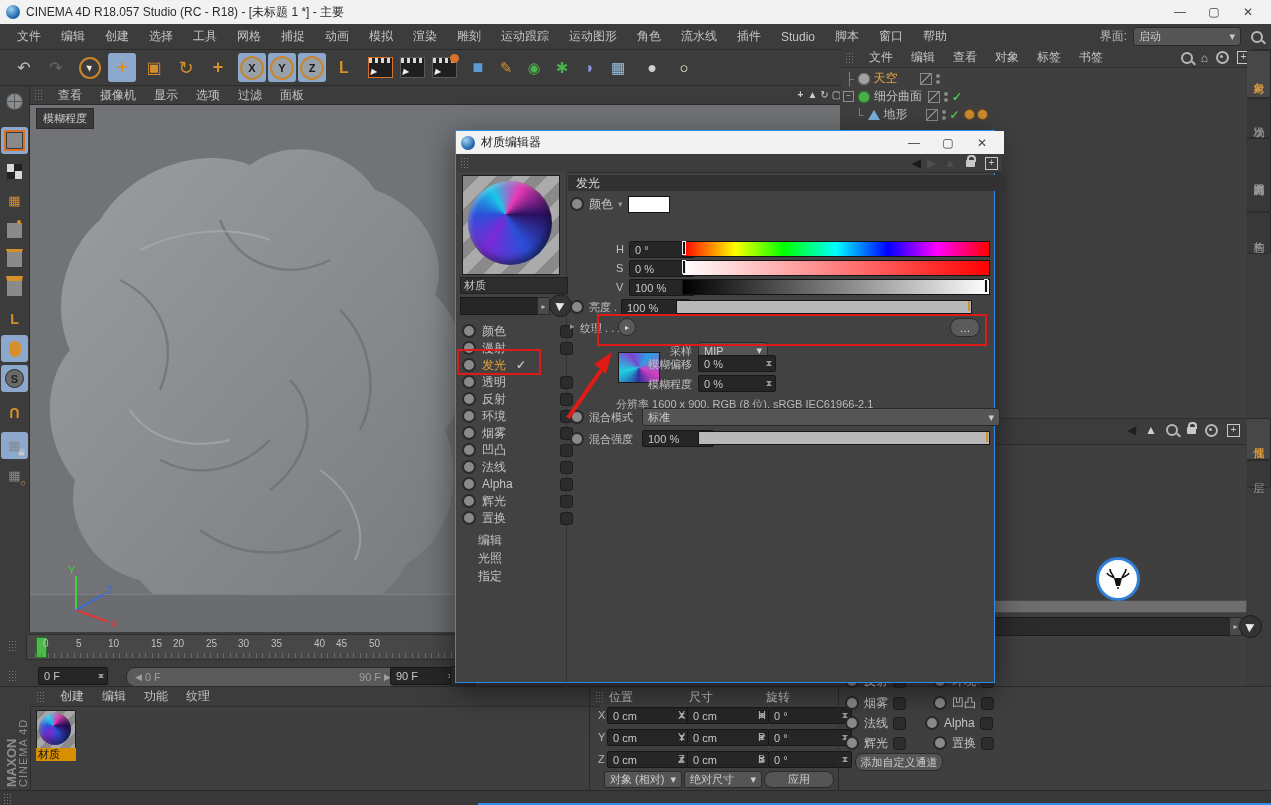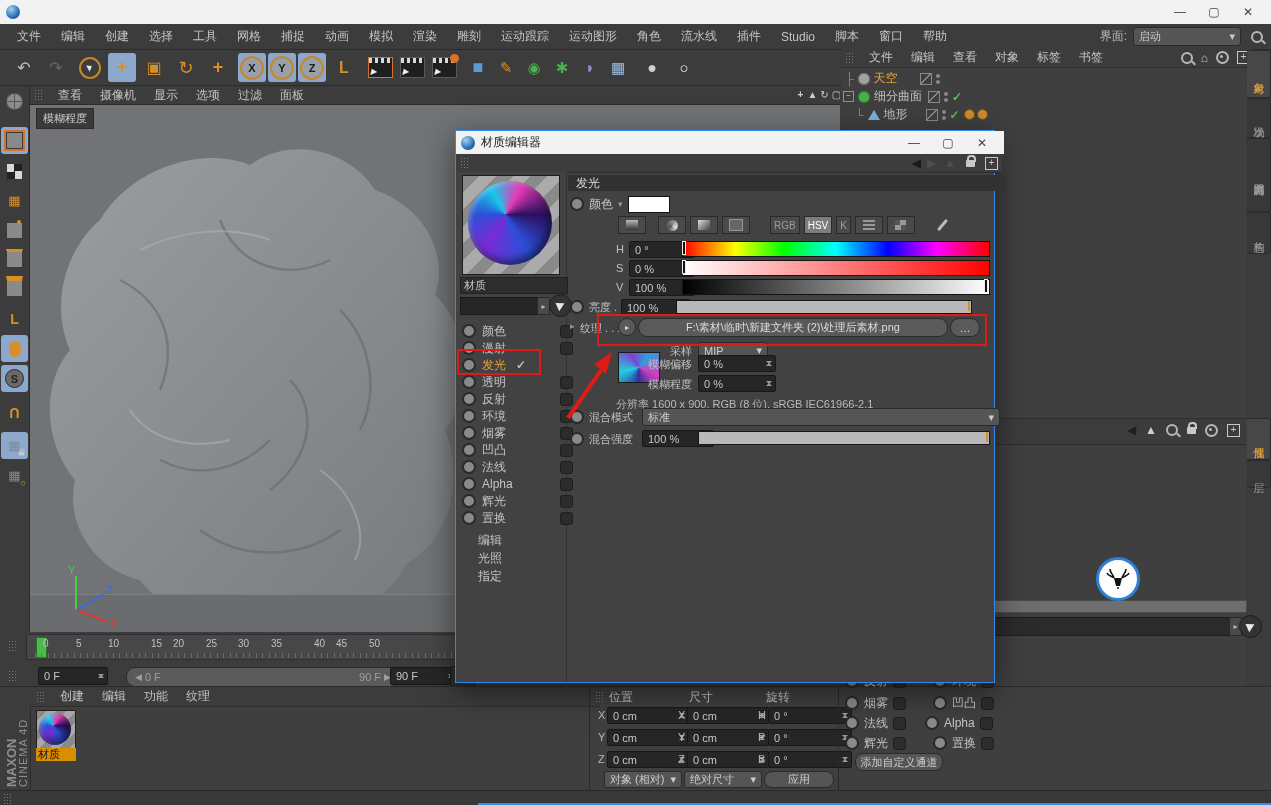--- a/index.html
+++ b/index.html
@@ -154,20 +154,21 @@
   
   .deer{left:1096px;top:557px;width:44px;height:44px;border-radius:50%;background:#fdfdfd;border:3px solid #2f7fd6;z-index:10;display:flex;align-items:center;justify-content:center}
 </style>
 </head>
 <body>
 
 <div id="app">
 
   <div class="a titlebar">
     <span class="ball"></span>
+    <span style="font-size:12px">CINEMA 4D R18.057 Studio (RC - R18) - [未标题 1 *] - 主要</span>
     <span style="margin-left:auto" class="fx">
       <span class="wc">—</span>
       <span class="wc">▢</span>
       <span class="wc">✕</span>
     </span>
   </div>
 
   <div class="a menubar">
     <span class="mi">文件</span>
     <span class="mi">编辑</span>
@@ -653,44 +654,20 @@
     <div class="dbody">
       <div class="sechdr">发光</div>
 
       <div class="chrow" style="left:4px;top:24px">
         <span class="rad"></span>
         <span>颜色</span>
         <span style="font-size:9px;color:#9a9a9a">▾</span>
         <span style="width:40px;height:15px;background:#fff;border:1px solid #141414"></span>
       </div>
 
-      <div class="fx" style="position:absolute;left:52px;top:44px;gap:4px">
-        <span class="modebtn" style="width:20px">
-            <i style="width:12px;height:10px;background:linear-gradient(180deg,#bbb,#333)"></i>
-          </span>
-        <span class="modebtn" style="width:20px;margin-left:8px">
-            <i style="width:11px;height:11px;border-radius:50%;background:conic-gradient(#888,#ddd,#555,#888)"></i>
-          </span>
-        <span class="modebtn" style="width:20px">
-            <i style="width:12px;height:10px;background:linear-gradient(135deg,#ddd,#444)"></i>
-          </span>
-        <span class="modebtn" style="width:20px">
-            <i style="width:12px;height:10px;background:#666;border:1px solid #999"></i>
-          </span>
-        <span class="modebtn" style="margin-left:16px">RGB</span>
-        <span class="modebtn on">HSV</span>
-        <span class="modebtn">K</span>
-        <span class="modebtn" style="width:20px">
-            <i style="width:12px;height:2px;background:#999;box-shadow:0 4px 0 #999,0 -4px 0 #999"></i>
-          </span>
-        <span class="modebtn" style="width:20px">
-            <i style="width:11px;height:10px;background:conic-gradient(#999 0 25%,#555 0 50%,#999 0 75%,#555 0);"></i>
-          </span>
-        <span style="margin-left:22px;width:3px;height:14px;background:#bbb;border-radius:2px;transform:rotate(40deg)"></span>
-      </div>
 
       <span class="rlab" style="left:50px;top:71px">H</span>
       <span class="fld" style="left:63px;top:69px;width:46px;height:15px">0 °</span>
       <div class="gbar gH" style="left:116px;top:69px;width:306px">
           <span class="mk" style="left:0"></span>
         </div>
       <span class="rlab" style="left:50px;top:90px">S</span>
       <span class="fld" style="left:63px;top:88px;width:46px;height:15px">0 %</span>
       <div class="gbar gS" style="left:116px;top:88px;width:306px">
           <span class="mk" style="left:0"></span>
@@ -706,21 +683,20 @@
         <span style="font-size:11px">亮度 . . .</span>
       </div>
       <span class="fld" style="left:55px;top:127px;width:50px;height:15px">100 %</span>
       <div class="sld" style="left:110px;top:128px;width:294px">
           <i></i>
         </div>
 
       <span style="position:absolute;left:4px;top:149px;color:#9a9a9a;font-size:9px">▸</span>
       <span class="rlab" style="left:14px;top:149px">纹理 . . .</span>
       <span class="roundb" style="left:52px;top:146px">▸</span>
-      <span class="pathb" style="left:72px;top:146px;width:308px">F:\素材\临时\新建文件夹 (2)\处理后素材.png</span>
       <span class="pathb" style="left:384px;top:146px;width:28px">…</span>
 
       <span class="rlab" style="left:86px;top:172px;width:40px">采样</span>
       <span class="ddn" style="left:132px;top:170px;width:58px;height:15px">
           <span>MIP</span>
           <span>▾</span>
         </span>
 
       <span class="texthumb" style="left:52px;top:180px"></span>
       <span class="rlab" style="left:74px;top:185px;width:52px">模糊偏移</span>

